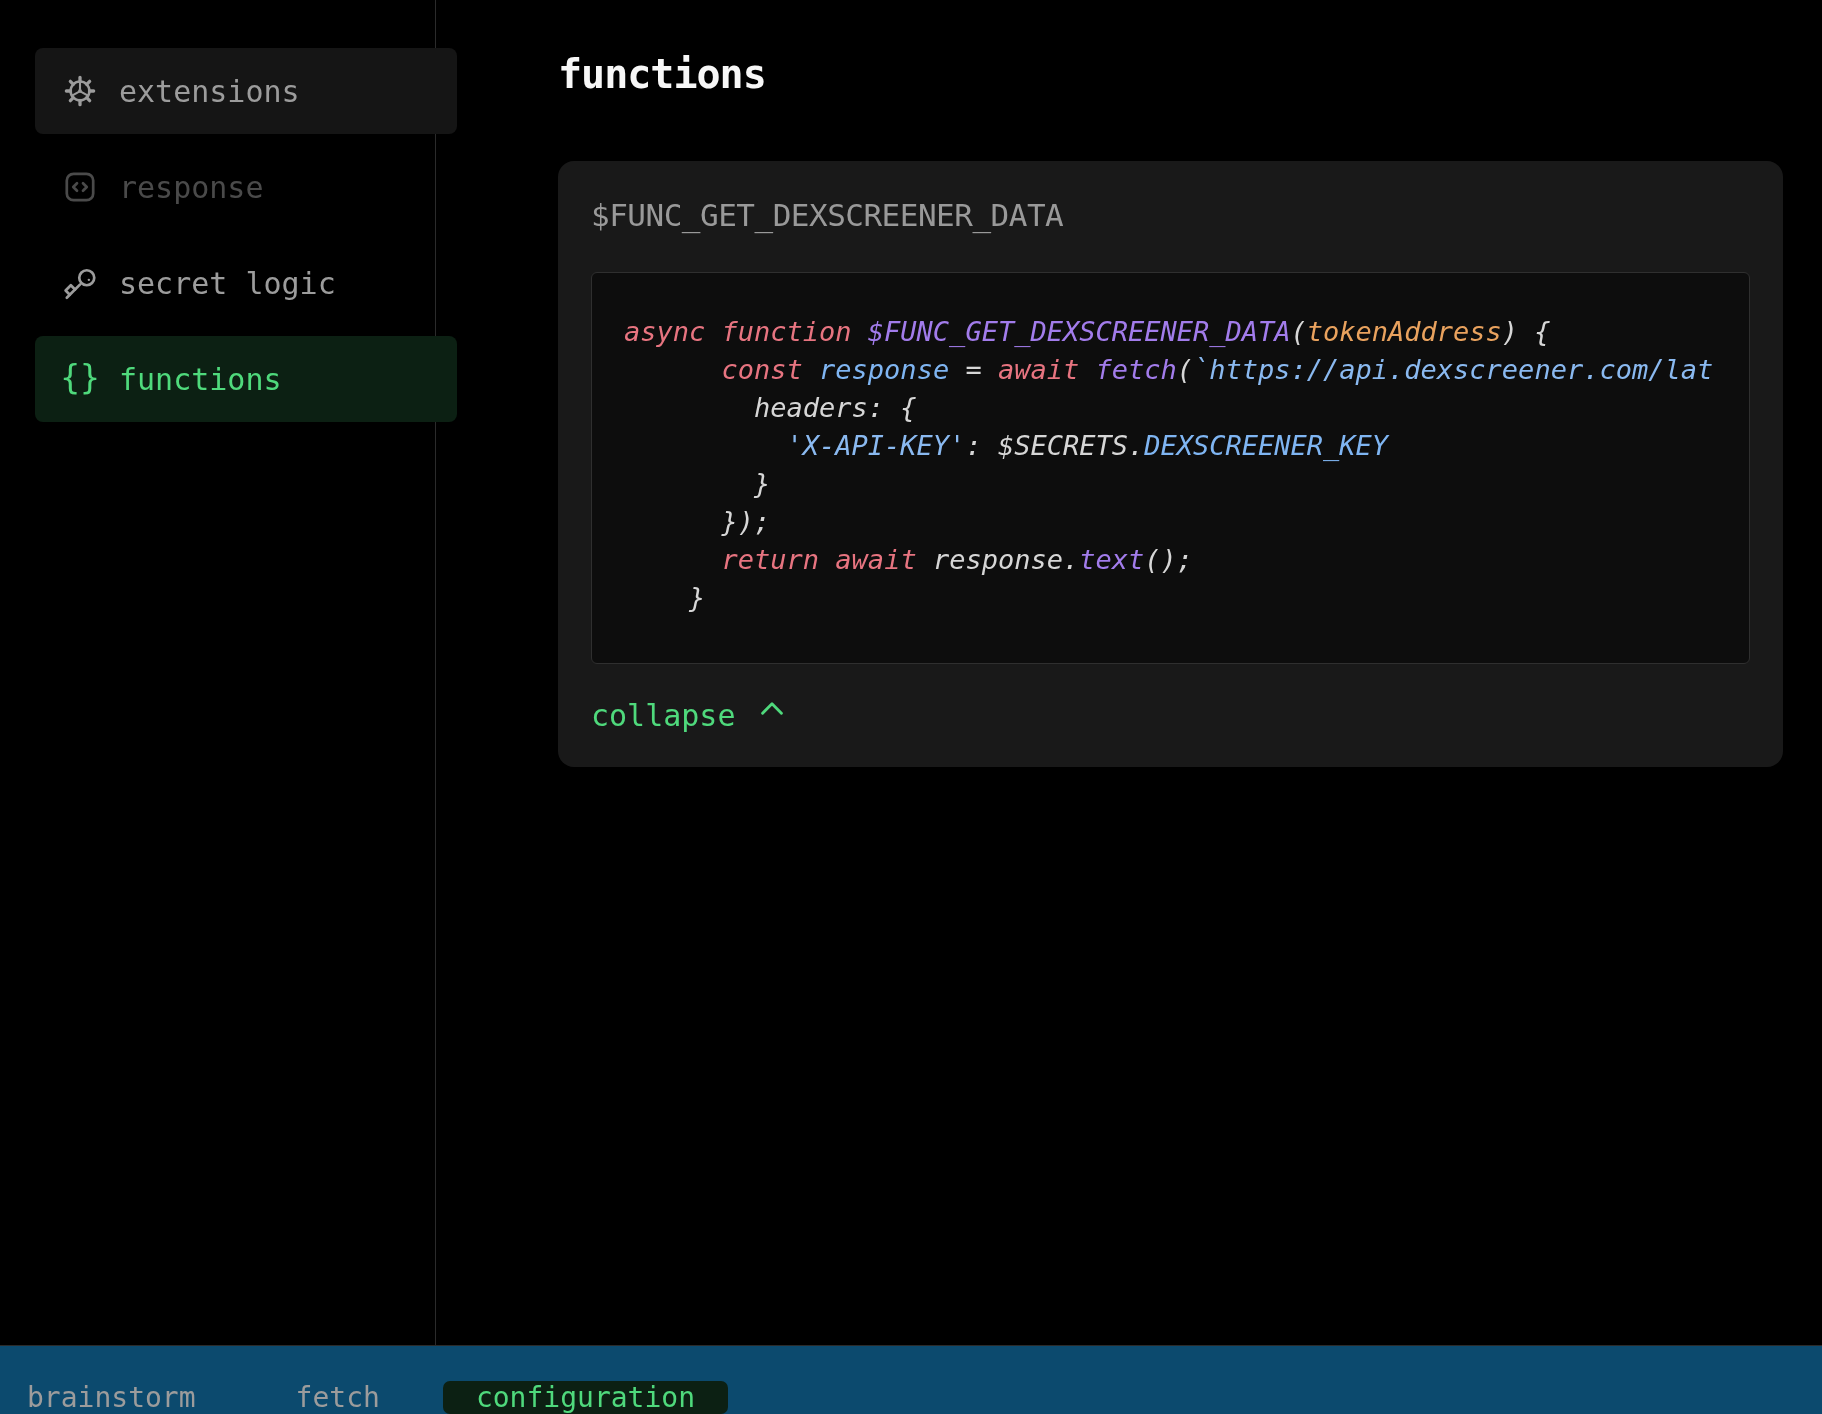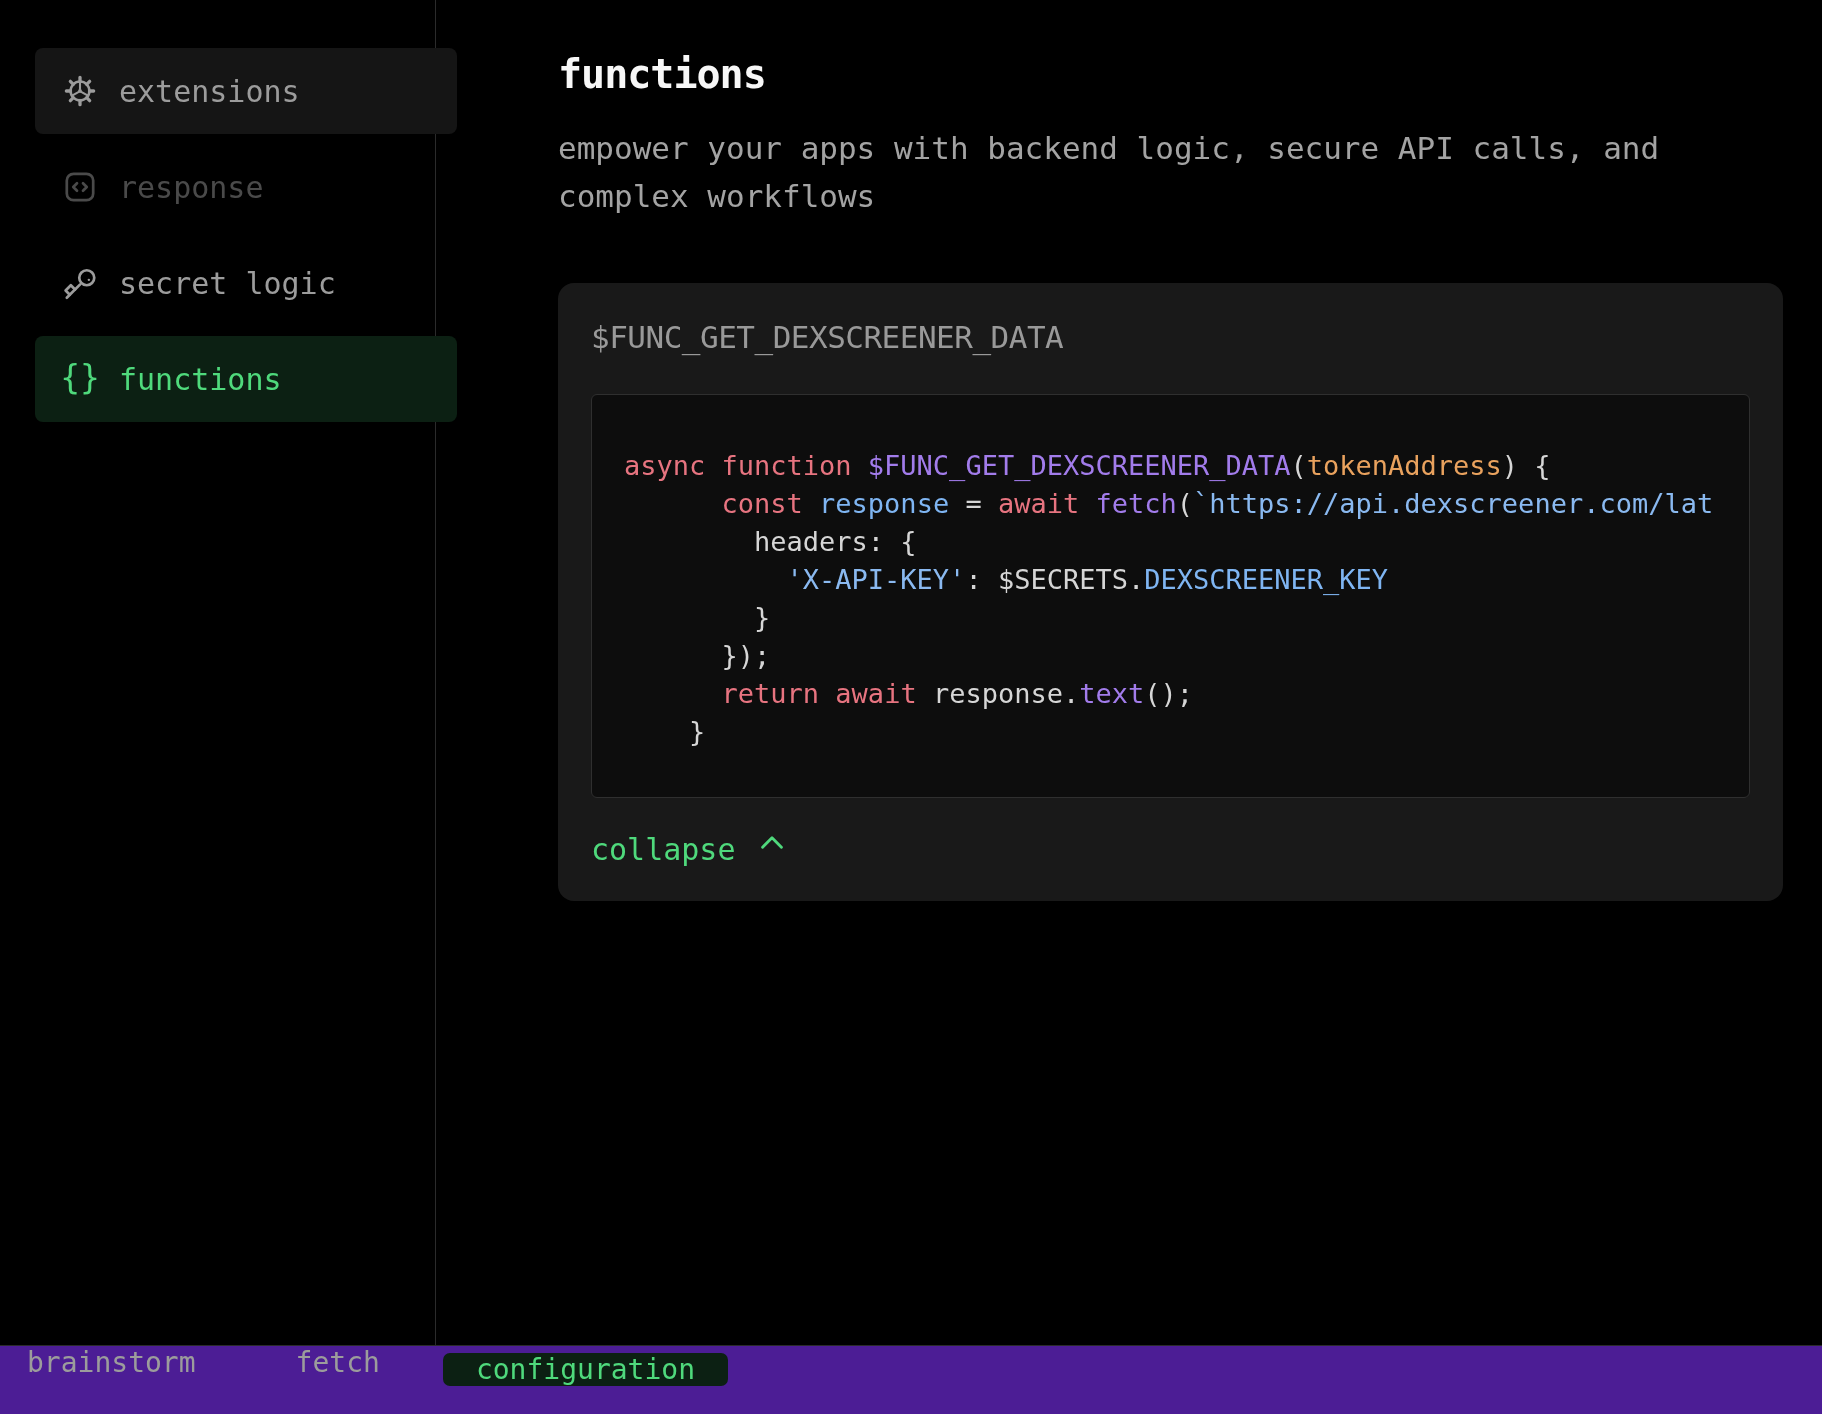--- a/index.html
+++ b/index.html
@@ -39,37 +39,37 @@
   }
   .page-title{margin:0;font-size:40px;line-height:48px;font-weight:bold;letter-spacing:-1px;color:var(--title);}
   .subtitle{margin:26px 0 0;font-size:31px;line-height:48px;color:var(--subtitle);max-width:1160px;}
   .card{
     margin-top:63px;width:1225px;background:var(--card-bg);
     border-radius:16px;padding:34px 33px;
   }
   .card-title{font-size:31px;line-height:40px;color:var(--card-title);letter-spacing:-0.5px;}
   .code-block{
     margin:37px 0 0;background:var(--code-bg);border:1px solid var(--code-border);
-    border-radius:6px;padding:52px 0 46px 32px;
+    border-radius:6px;padding:40px 0 46px 32px;
     font-size:27px;line-height:38px;white-space:pre;overflow:hidden;
-    font-family:inherit;color:var(--tok-p);
+    font-family:inherit;color:var(--tok-p);font-style:italic;
   }
   .tok-k{color:var(--tok-k);} .tok-f{color:var(--tok-f);} .tok-v{color:var(--tok-v);}
   .tok-s{color:var(--tok-s);} .tok-o{color:var(--tok-o);} .tok-p{color:var(--tok-p);}
   .collapse{
     margin-top:34px;display:flex;gap:20px;
     background:none;border:none;padding:0;cursor:pointer;
     color:var(--accent);font-size:30px;font-family:inherit;
   }
   .collapse svg{width:32px;height:21px;}
   
   .tabbar{
-    position:absolute;left:0;right:0;bottom:0;height:69px;background:#4c1d95;
+    position:absolute;left:0;right:0;bottom:0;height:69px;background:#0c4a6e;
     border-top:1px solid var(--border);
-    display:flex;align-items:flex-start;font-size:28px;
+    display:flex;align-items:flex-end;font-size:28px;
   }
   .tab{display:flex;align-items:center;padding:0 27px;color:var(--muted);cursor:pointer;}
   .tab:nth-child(2){margin-left:45px;padding:0 28px;}
   .tab:nth-child(3){margin-left:35px;padding:0 33px;border-radius:7px;}
   .tab.active{background:var(--accent-bg);color:var(--accent);margin-top:7px;}
 </style>
 </head>
 <body>
 
 <aside class="sidebar">
@@ -112,21 +112,20 @@
         <span class="icon">
           <span class="braces">{}</span>
         </span>
         <span>functions</span>
       </div>
     </nav>
 </aside>
 
 <main class="main">
   <h1 class="page-title">functions</h1>
-  <p class="subtitle">empower your apps with backend logic, secure API calls, and complex workflows</p>
 
   <section class="card">
     <div class="card-title">$FUNC_GET_DEXSCREENER_DATA</div>
     <pre class="code-block" id="code-block"><div class="code-line"><span class="tok-k">async function </span><span class="tok-f">$FUNC_GET_DEXSCREENER_DATA</span><span class="tok-p">(</span><span class="tok-o">tokenAddress</span><span class="tok-p">) {</span></div><div class="code-line"><span class="tok-p">      </span><span class="tok-k">const</span><span class="tok-p"> </span><span class="tok-v">response</span><span class="tok-p"> = </span><span class="tok-k">await</span><span class="tok-p"> </span><span class="tok-f">fetch</span><span class="tok-p">(</span><span class="tok-s">`https://api.dexscreener.com/lat</span></div><div class="code-line"><span class="tok-p">        headers: {</span></div><div class="code-line"><span class="tok-p">          </span><span class="tok-s">'X-API-KEY'</span><span class="tok-p">: $SECRETS.</span><span class="tok-v">DEXSCREENER_KEY</span></div><div class="code-line"><span class="tok-p">        }</span></div><div class="code-line"><span class="tok-p">      });</span></div><div class="code-line"><span class="tok-p">      </span><span class="tok-k">return</span><span class="tok-p"> </span><span class="tok-k">await</span><span class="tok-p"> response.</span><span class="tok-f">text</span><span class="tok-p">();</span></div><div class="code-line"><span class="tok-p">    }</span></div></pre>
     <button class="collapse">
       <span>collapse</span>
       <svg viewBox="0 0 34 22" fill="none" stroke="currentColor" stroke-width="3" stroke-linecap="round" stroke-linejoin="round">
           <path d="M7 16 17 6 27 16"></path>
         </svg>
     </button>

